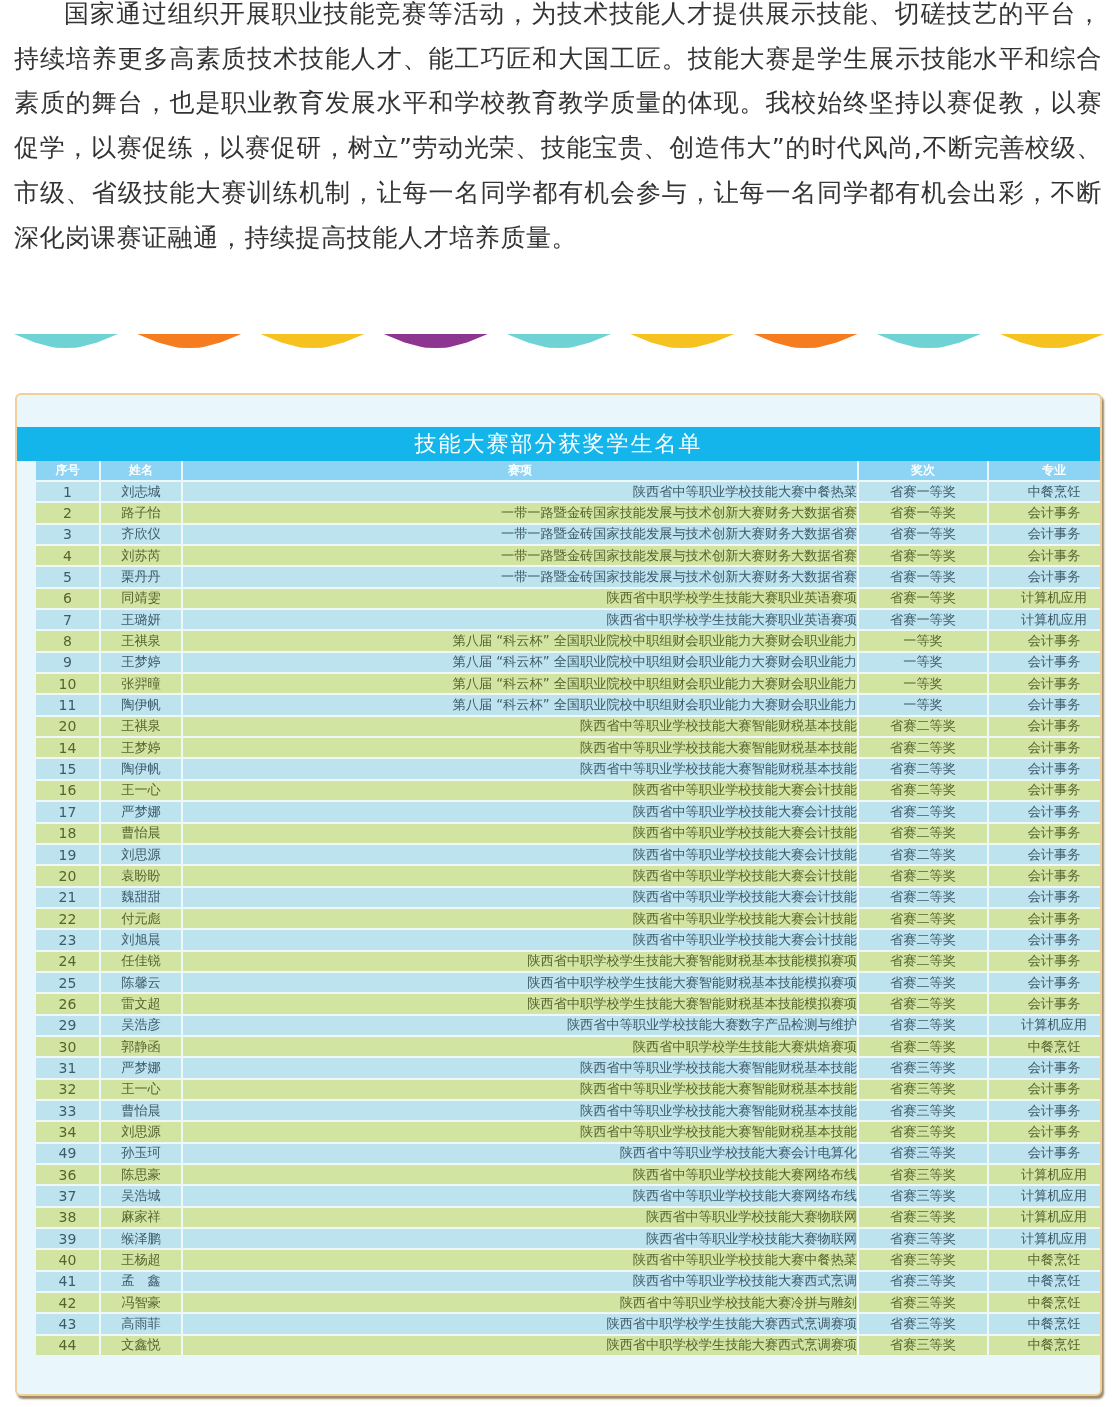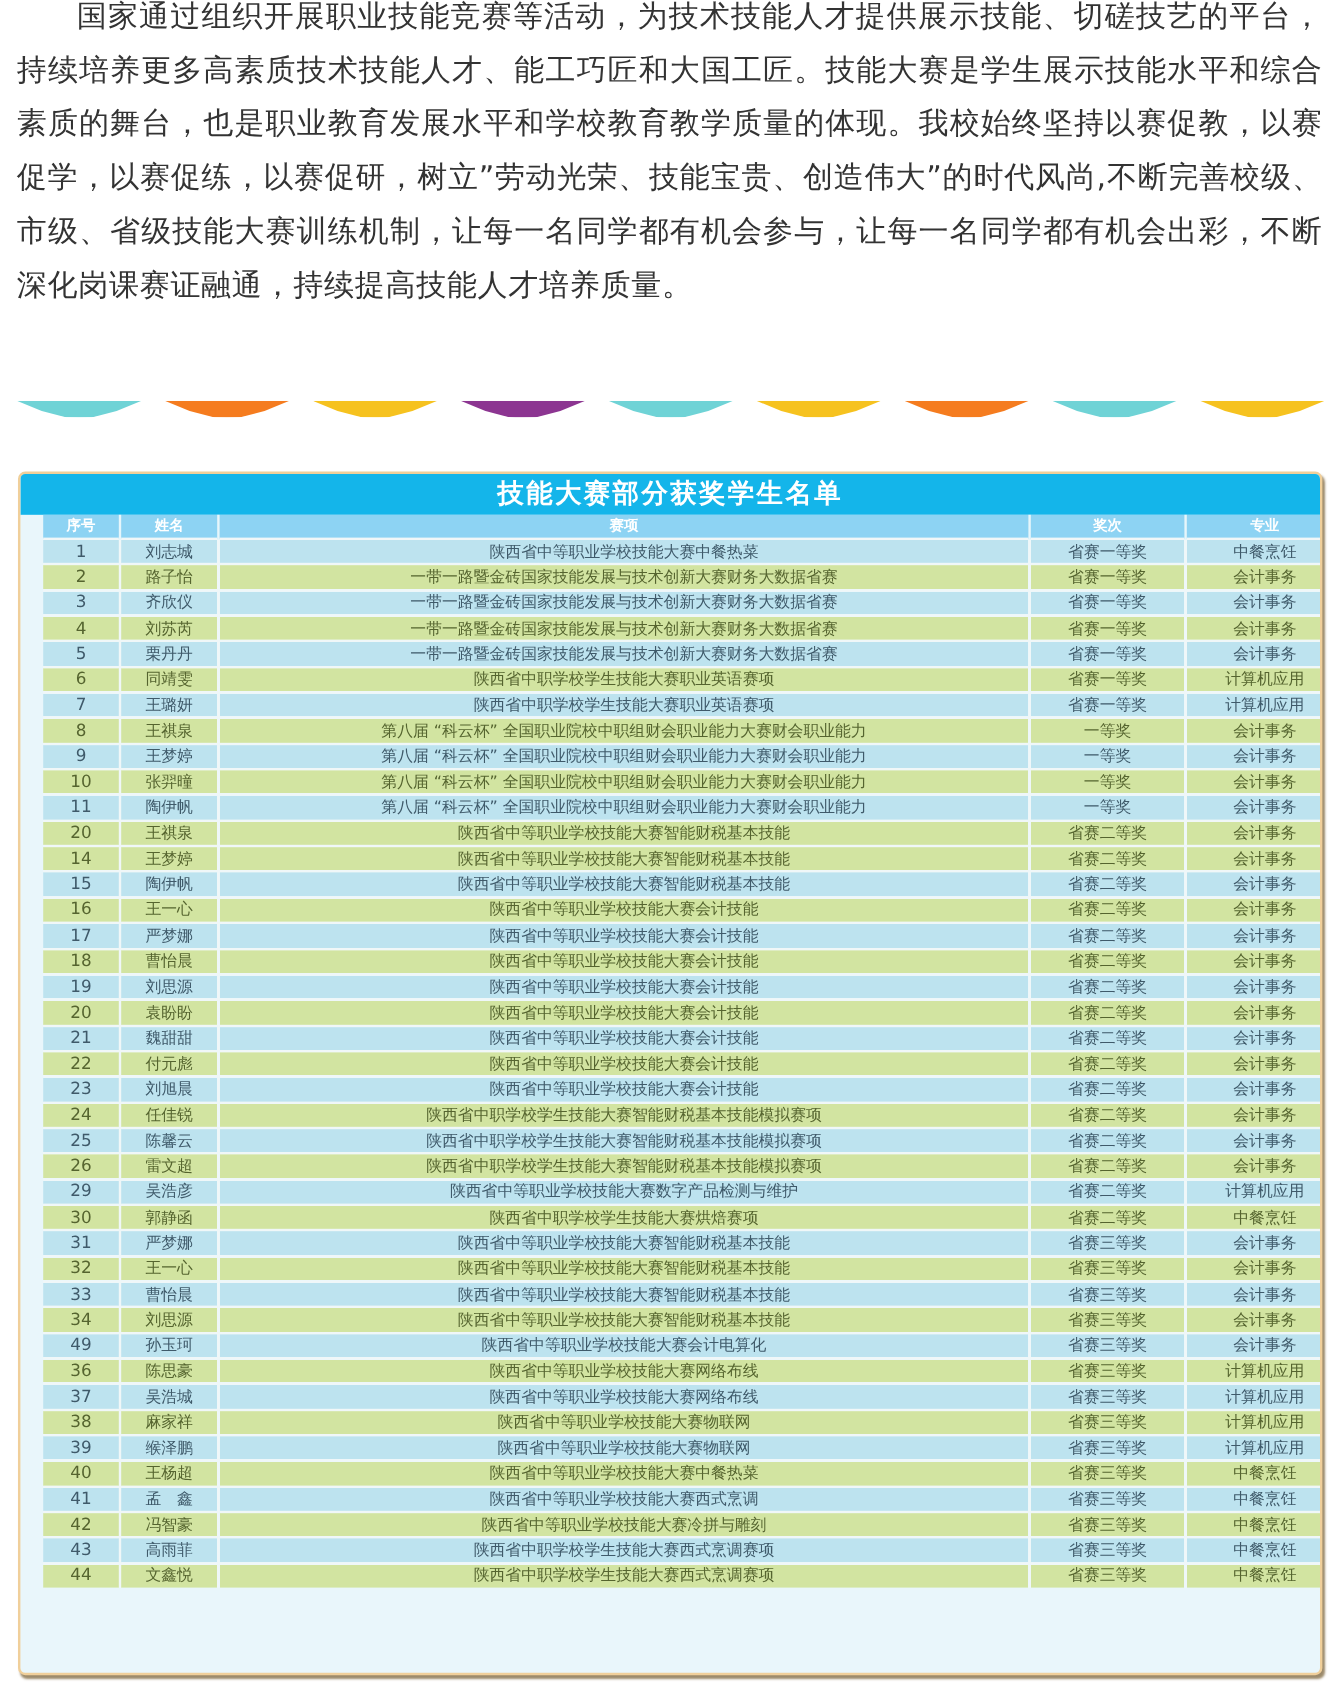--- a/index.html
+++ b/index.html
@@ -22,42 +22,43 @@
   }
   .table-frame {
     position: absolute; left: 15px; top: 393px; width: 1087px; height: 1003px;
     border: 2px solid #f0cf9a; border-radius: 6px;
     background: #e9f6fb; box-sizing: border-box;
     box-shadow: 2px 3px 2px #9c8a6a;
     overflow: hidden;
   }
   .table-title {
     height: 34px; background: #14b5ea; color: #ffffff;
-    font-size: 22px; font-weight: bold; text-align: center; line-height: 34px;
+    font-size: 22px; font-weight: normal; text-align: center; line-height: 34px;
     letter-spacing: 2px;
+    margin-top: 32px;
   }
   table.awards {
     border-collapse: collapse; width: 100%; table-layout: fixed;
     font-size: 13.2px;
     margin-left: 19px;
   }
   table.awards th {
     background: #8dd3f3; color: #ffffff; font-weight: bold; height: 19px;
     font-size: 12px; border-right: 2px solid #e6f6fb; padding: 0;
   }
   table.awards td {
     height: 19.35px; padding: 0; border-right: 2px solid #f0f7f8;
     border-top: 2px solid #f0f7f8; white-space: nowrap; overflow: hidden;
   }
   table.awards td:last-child, table.awards th:last-child { border-right: none; }
   tr.odd td  { background: #bde3ef; color: #3f5a6a; }
   tr.even td { background: #d2e4a1; color: #55642f; }
   td.c-idx, td.c-name, td.c-award, td.c-major { text-align: center; }
   td.c-idx { font-size: 14px; }
-  td.c-event { padding-left: 86px; text-align: center; }
+  td.c-event { padding-left: 86px; text-align: right; }
 </style>
 </head>
 <body>
 
 <div class="article-text">国家通过组织开展职业技能竞赛等活动，为技术技能人才提供展示技能、切磋技艺的平台，持续培养更多高素质技术技能人才、能工巧匠和大国工匠。技能大赛是学生展示技能水平和综合素质的舞台，也是职业教育发展水平和学校教育教学质量的体现。我校始终坚持以赛促教，以赛促学，以赛促练，以赛促研，树立”劳动光荣、技能宝贵、创造伟大”的时代风尚,不断完善校级、市级、省级技能大赛训练机制，让每一名同学都有机会参与，让每一名同学都有机会出彩，不断深化岗课赛证融通，持续提高技能人才培养质量。</div>
 
 <div class="divider">
   <span class="scallop" style="background: rgb(111, 211, 214);"></span>
   <span class="scallop" style="background: rgb(245, 124, 31);"></span>
   <span class="scallop" style="background: rgb(246, 194, 31);"></span>

